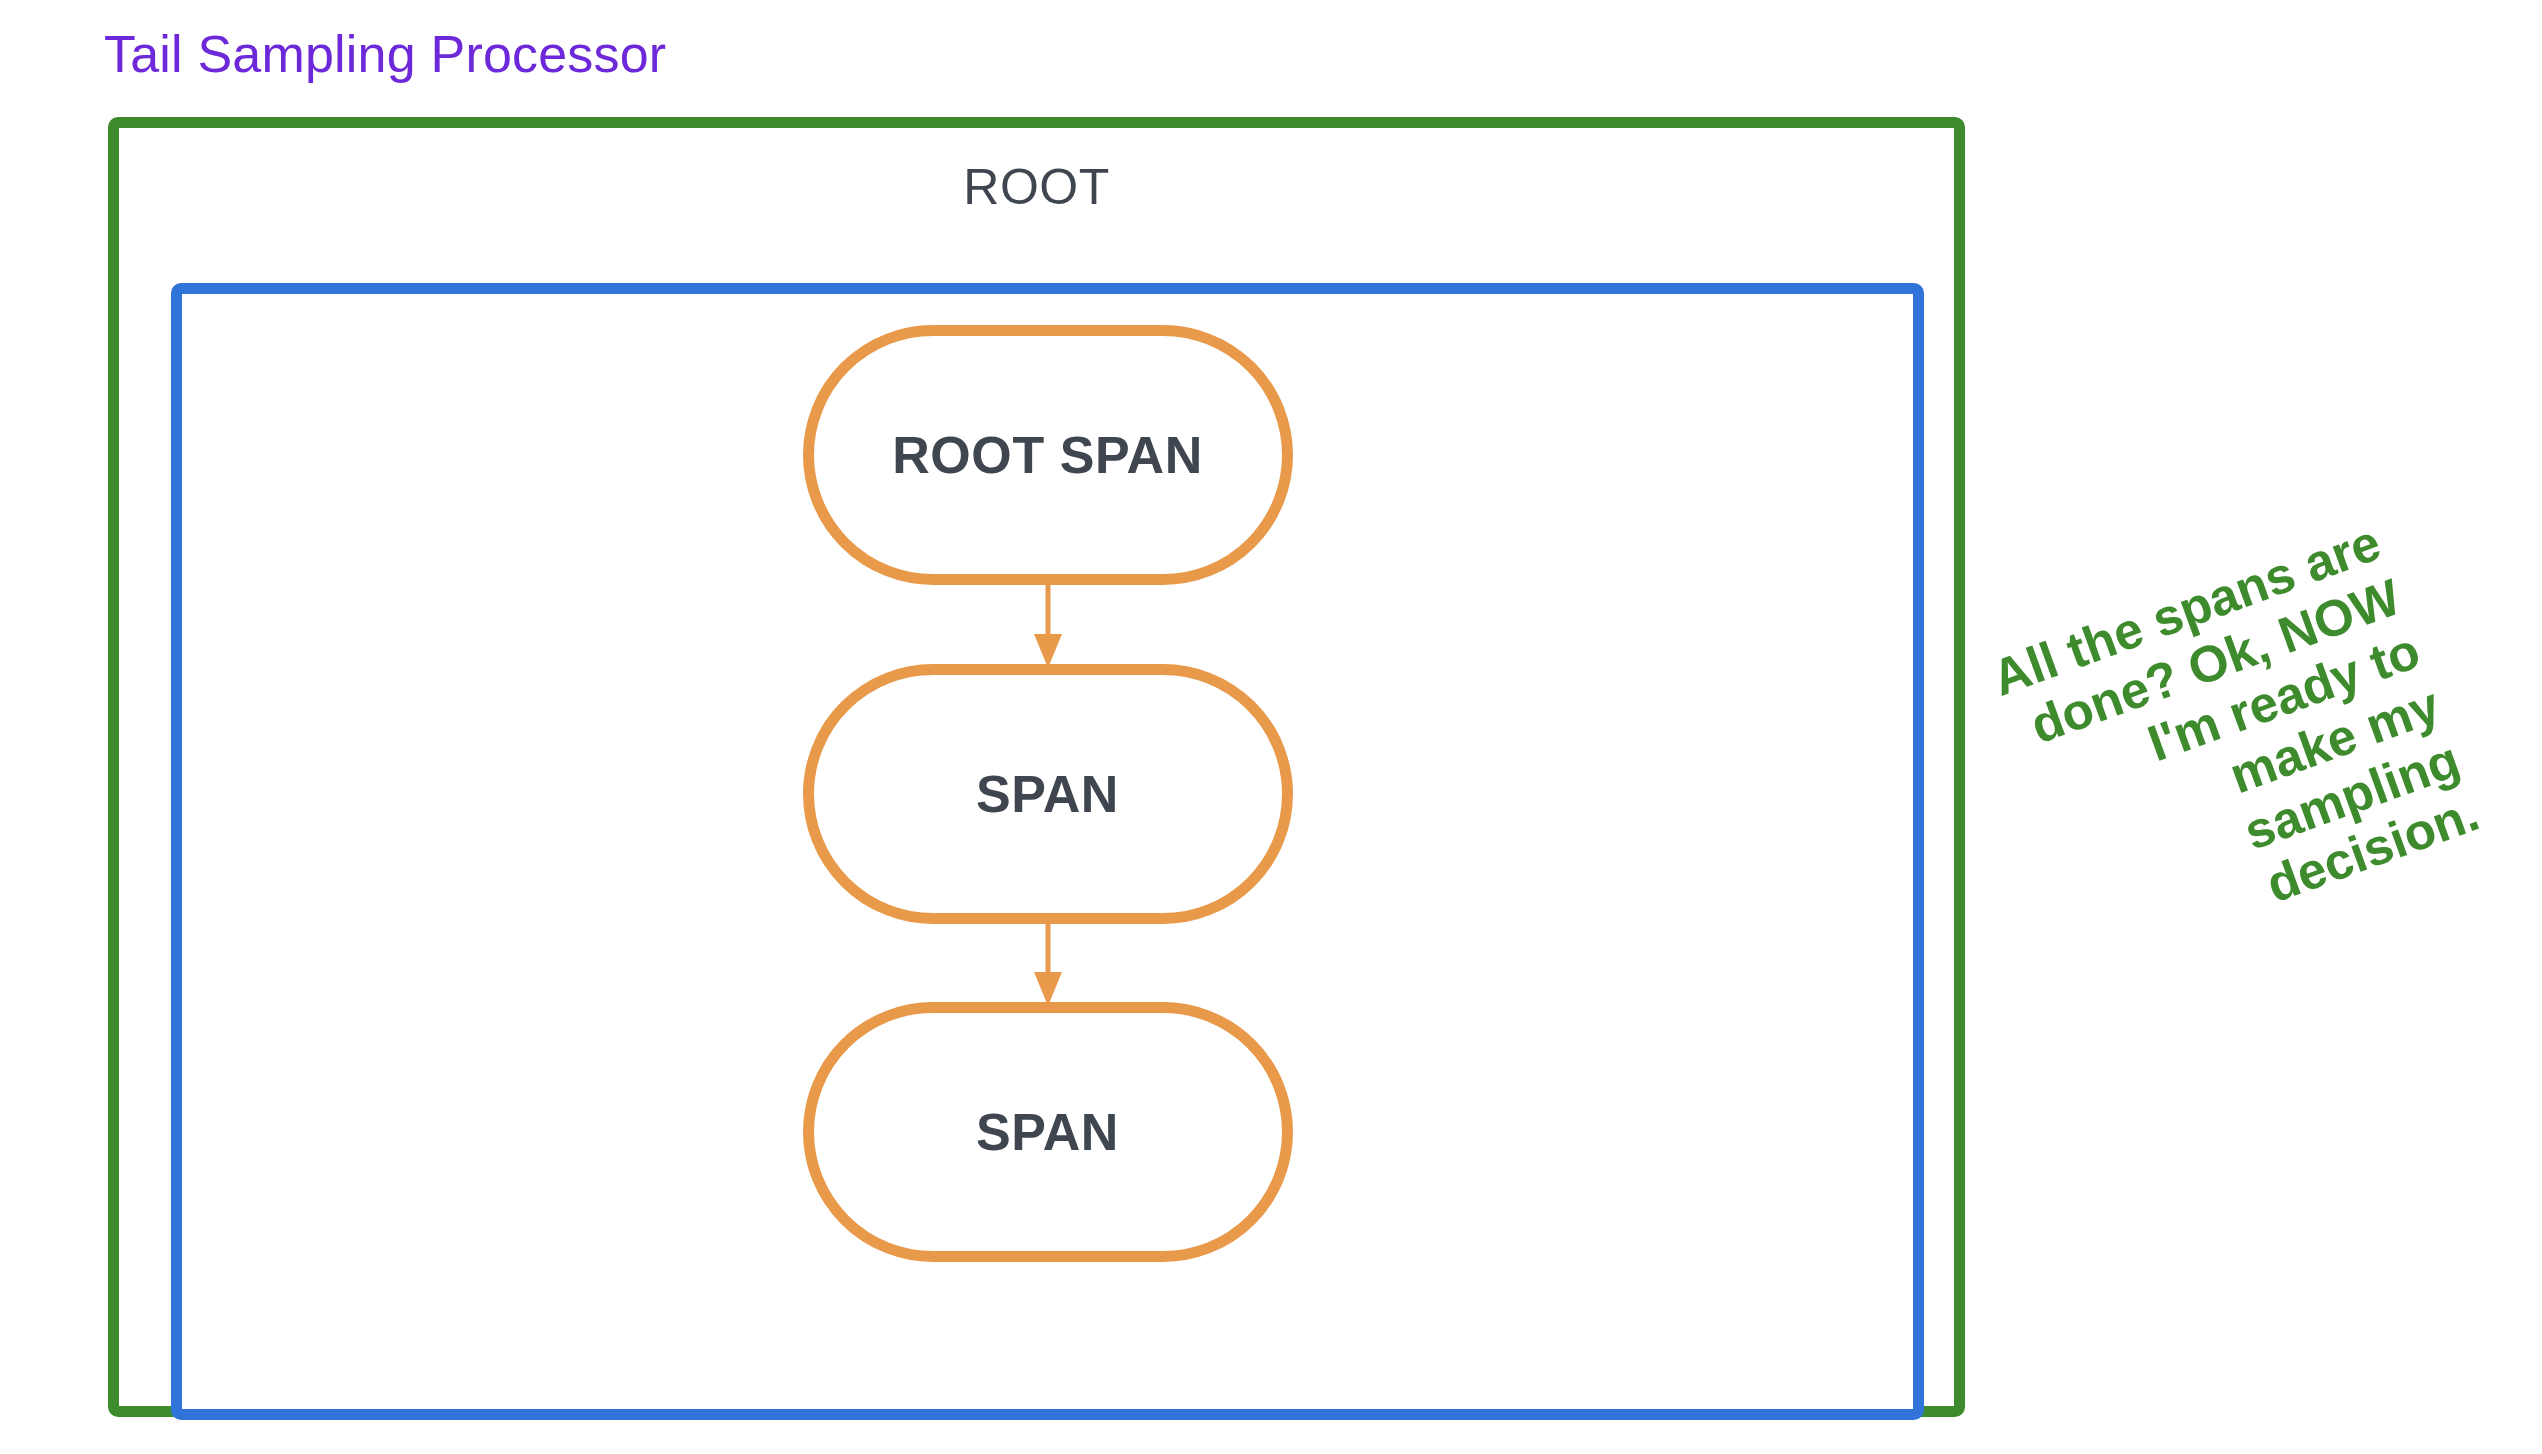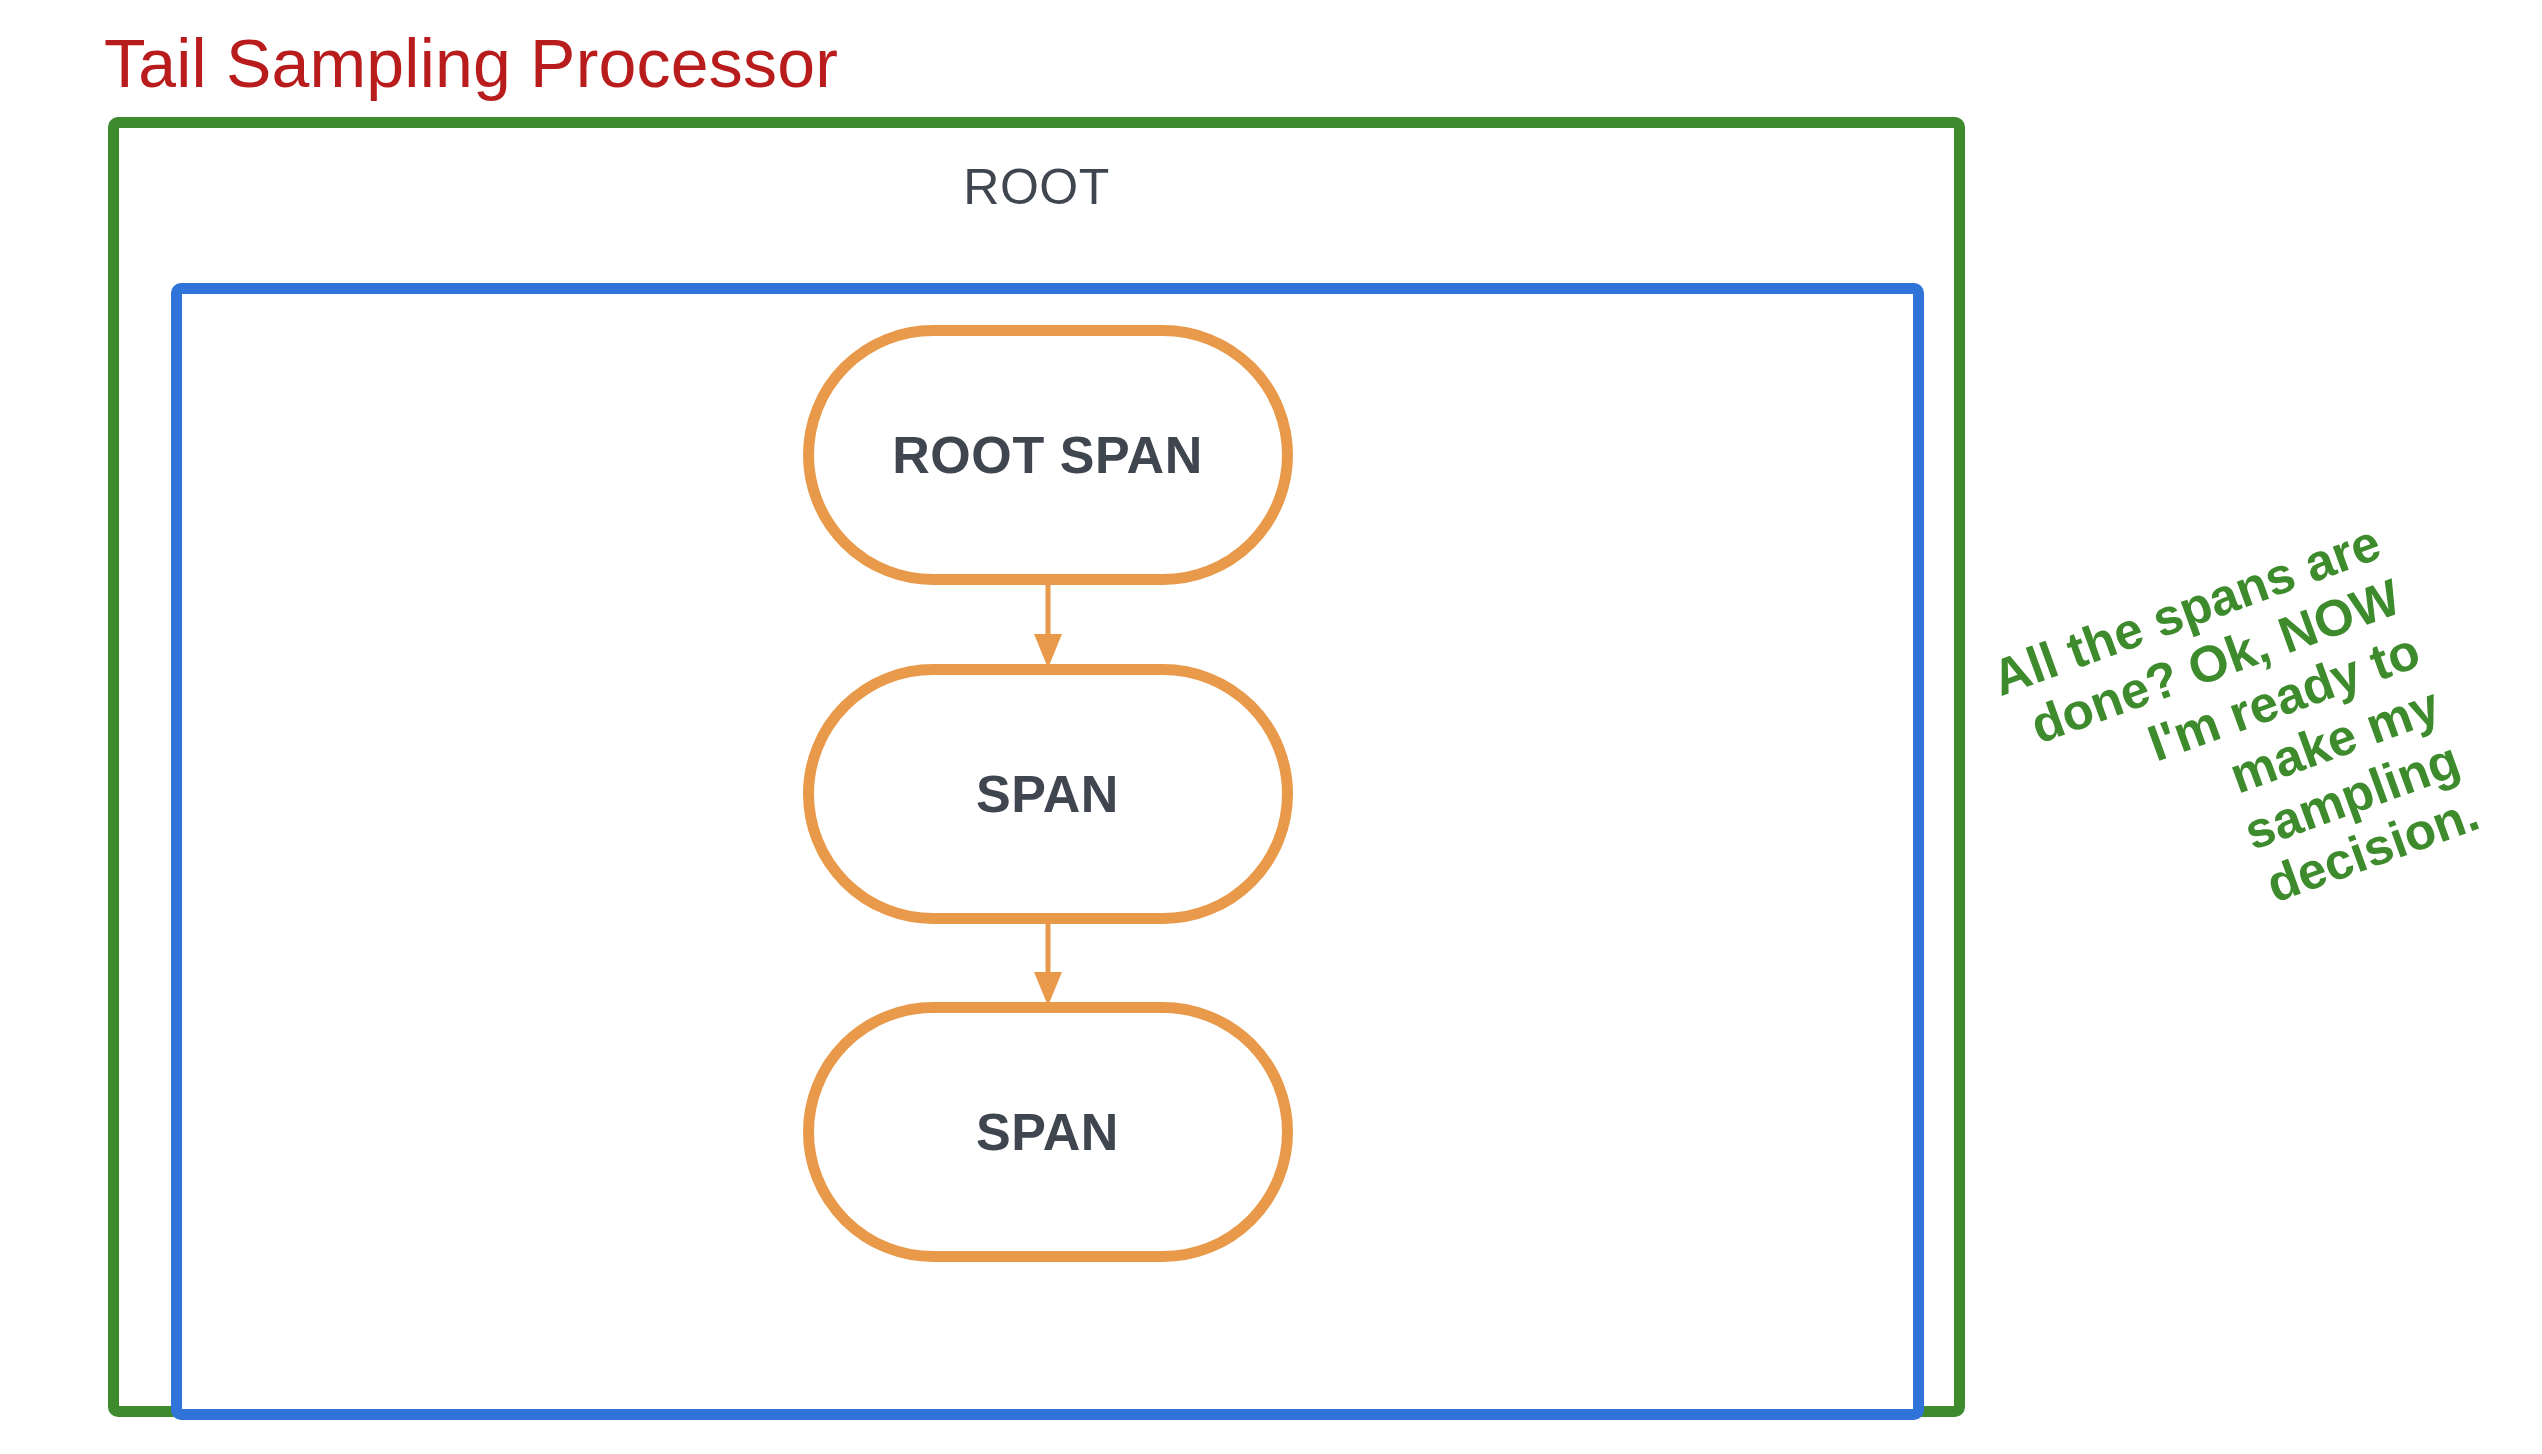--- a/index.html
+++ b/index.html
@@ -14,23 +14,23 @@
     overflow: hidden;
     font-family: "Liberation Sans", sans-serif;
     -webkit-font-smoothing: antialiased;
   }
 
   
   #processor-title {
     position: absolute;
     left: 104px;
     top: 24px;
-    font-size: 68px;
+    font-size: 52px;
     font-weight: 400;
-    color: #b91c1c;
+    color: #6d28d9;
     letter-spacing: 0.2px;
     white-space: nowrap;
   }
 
   
   #processor-box {
     position: absolute;
     left: 108px;
     top: 117px;
     width: 1857px;

